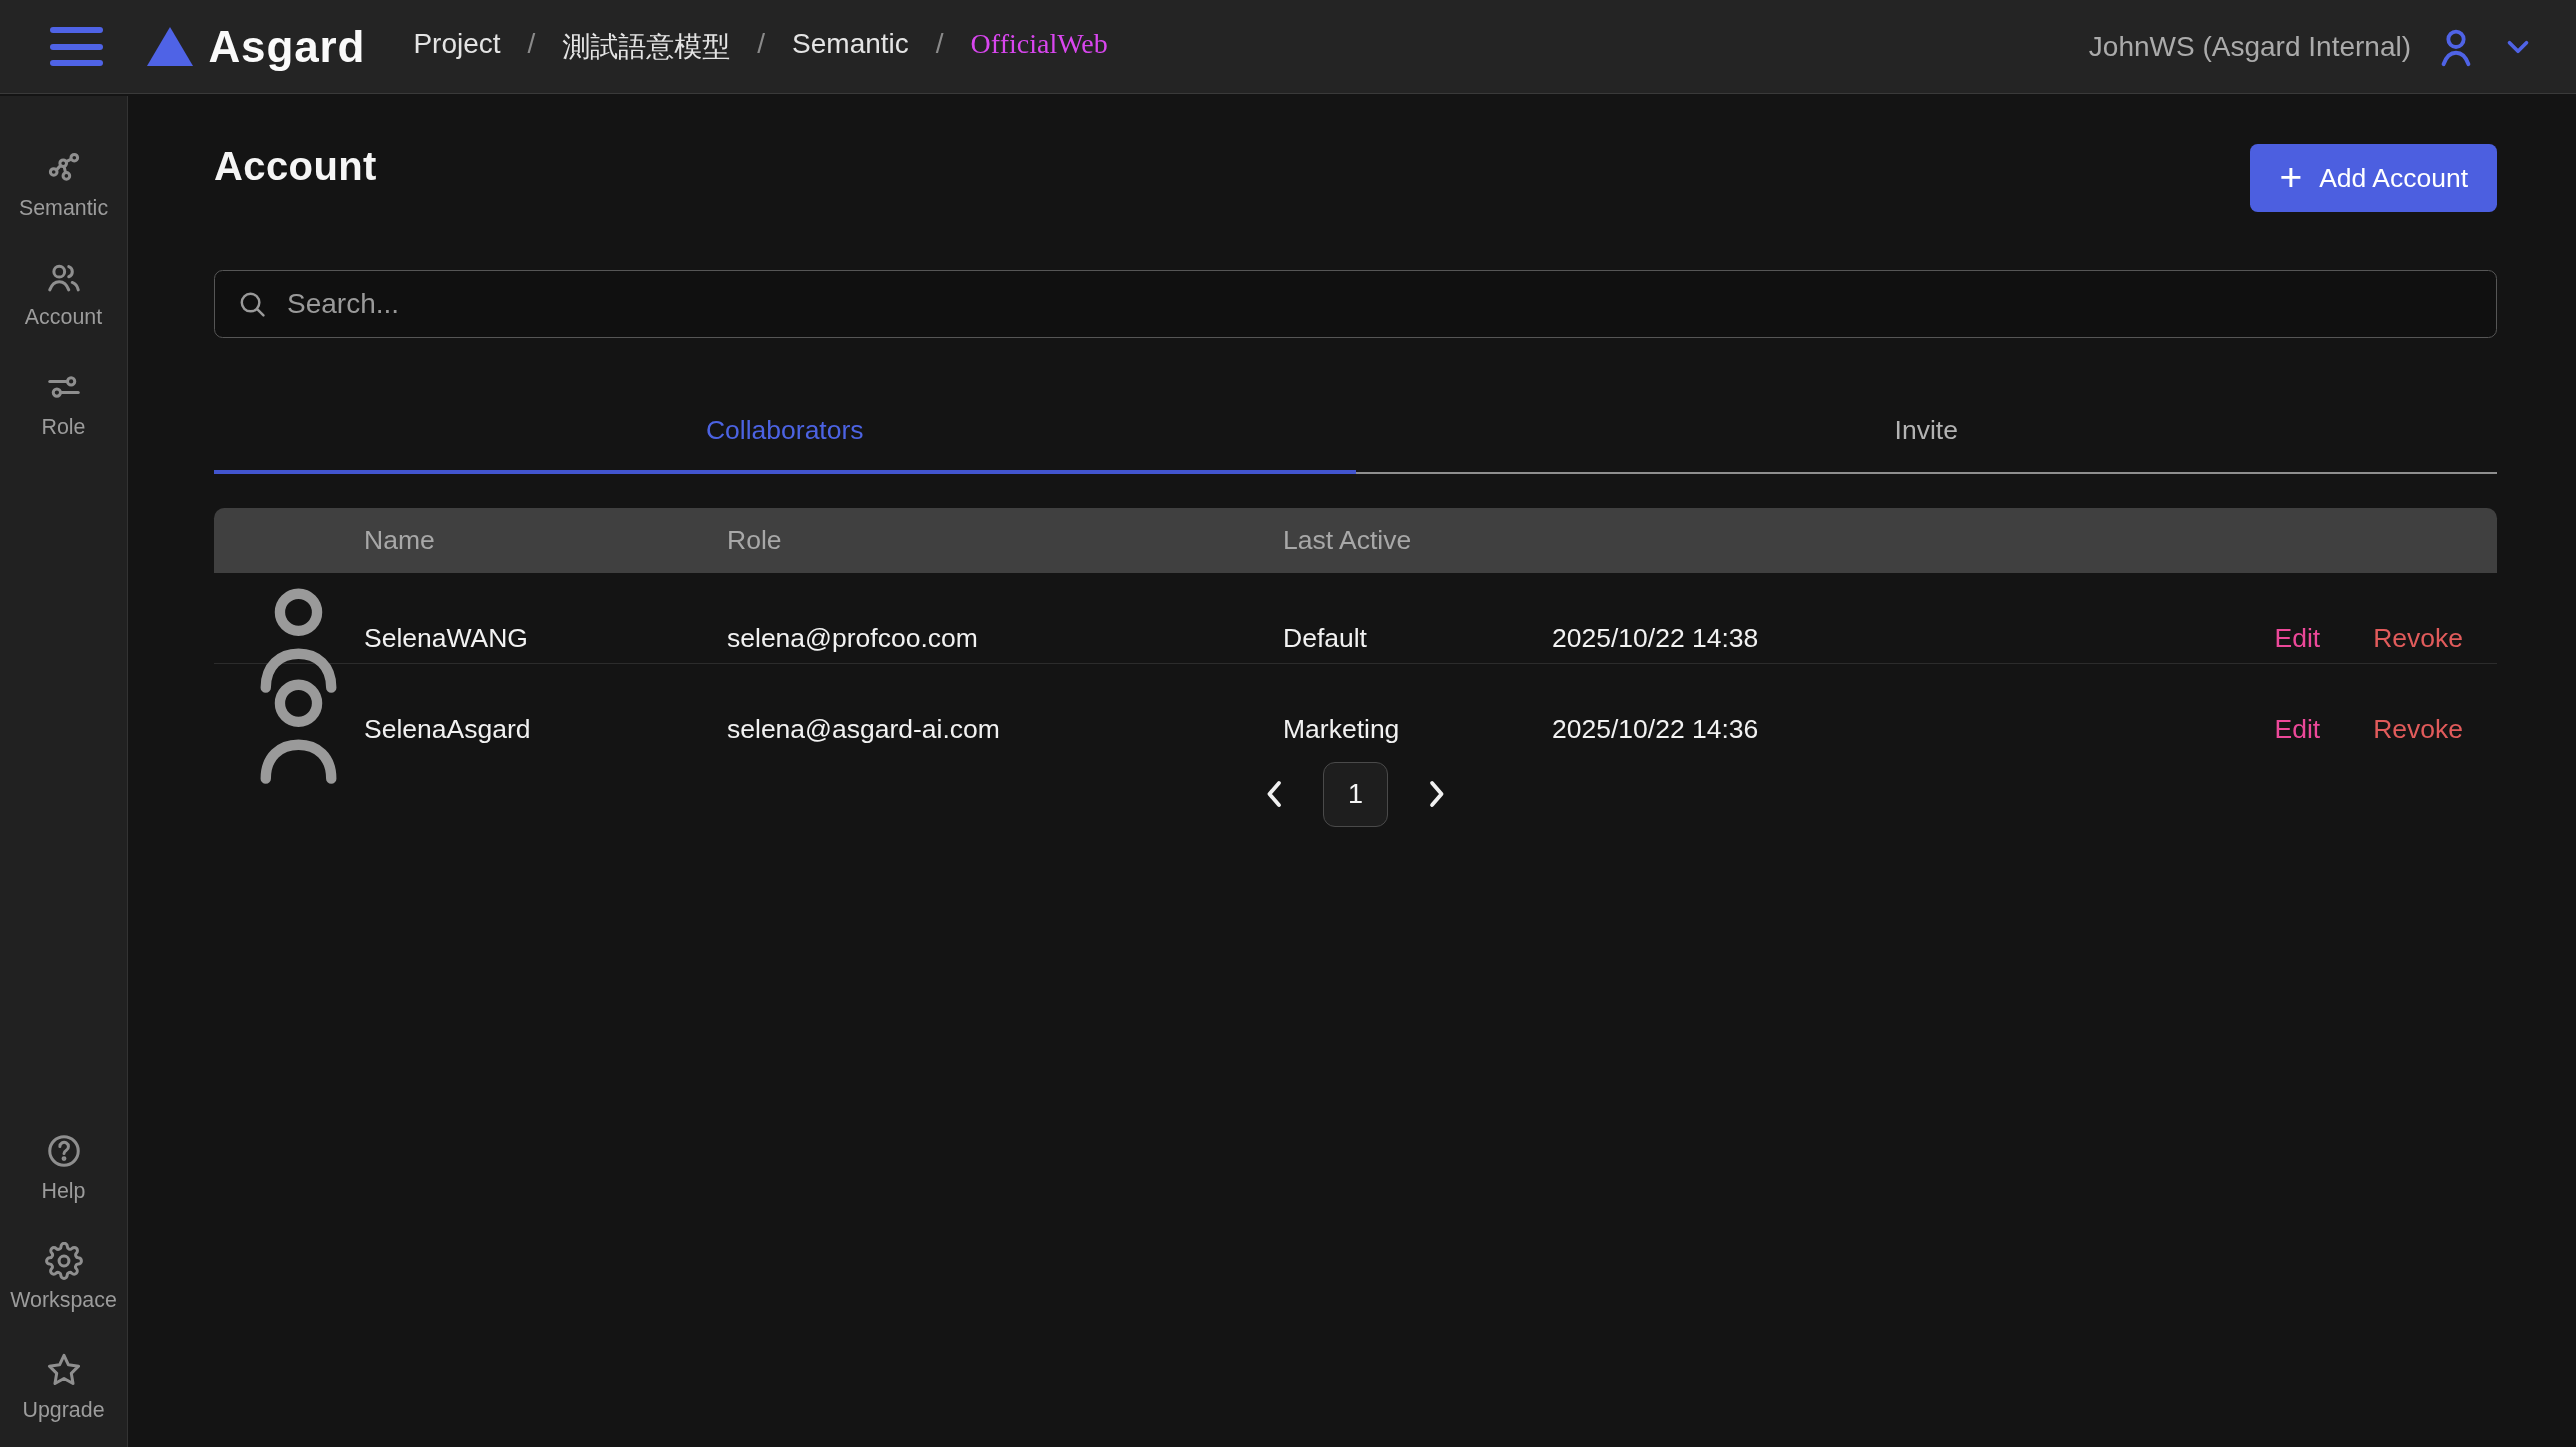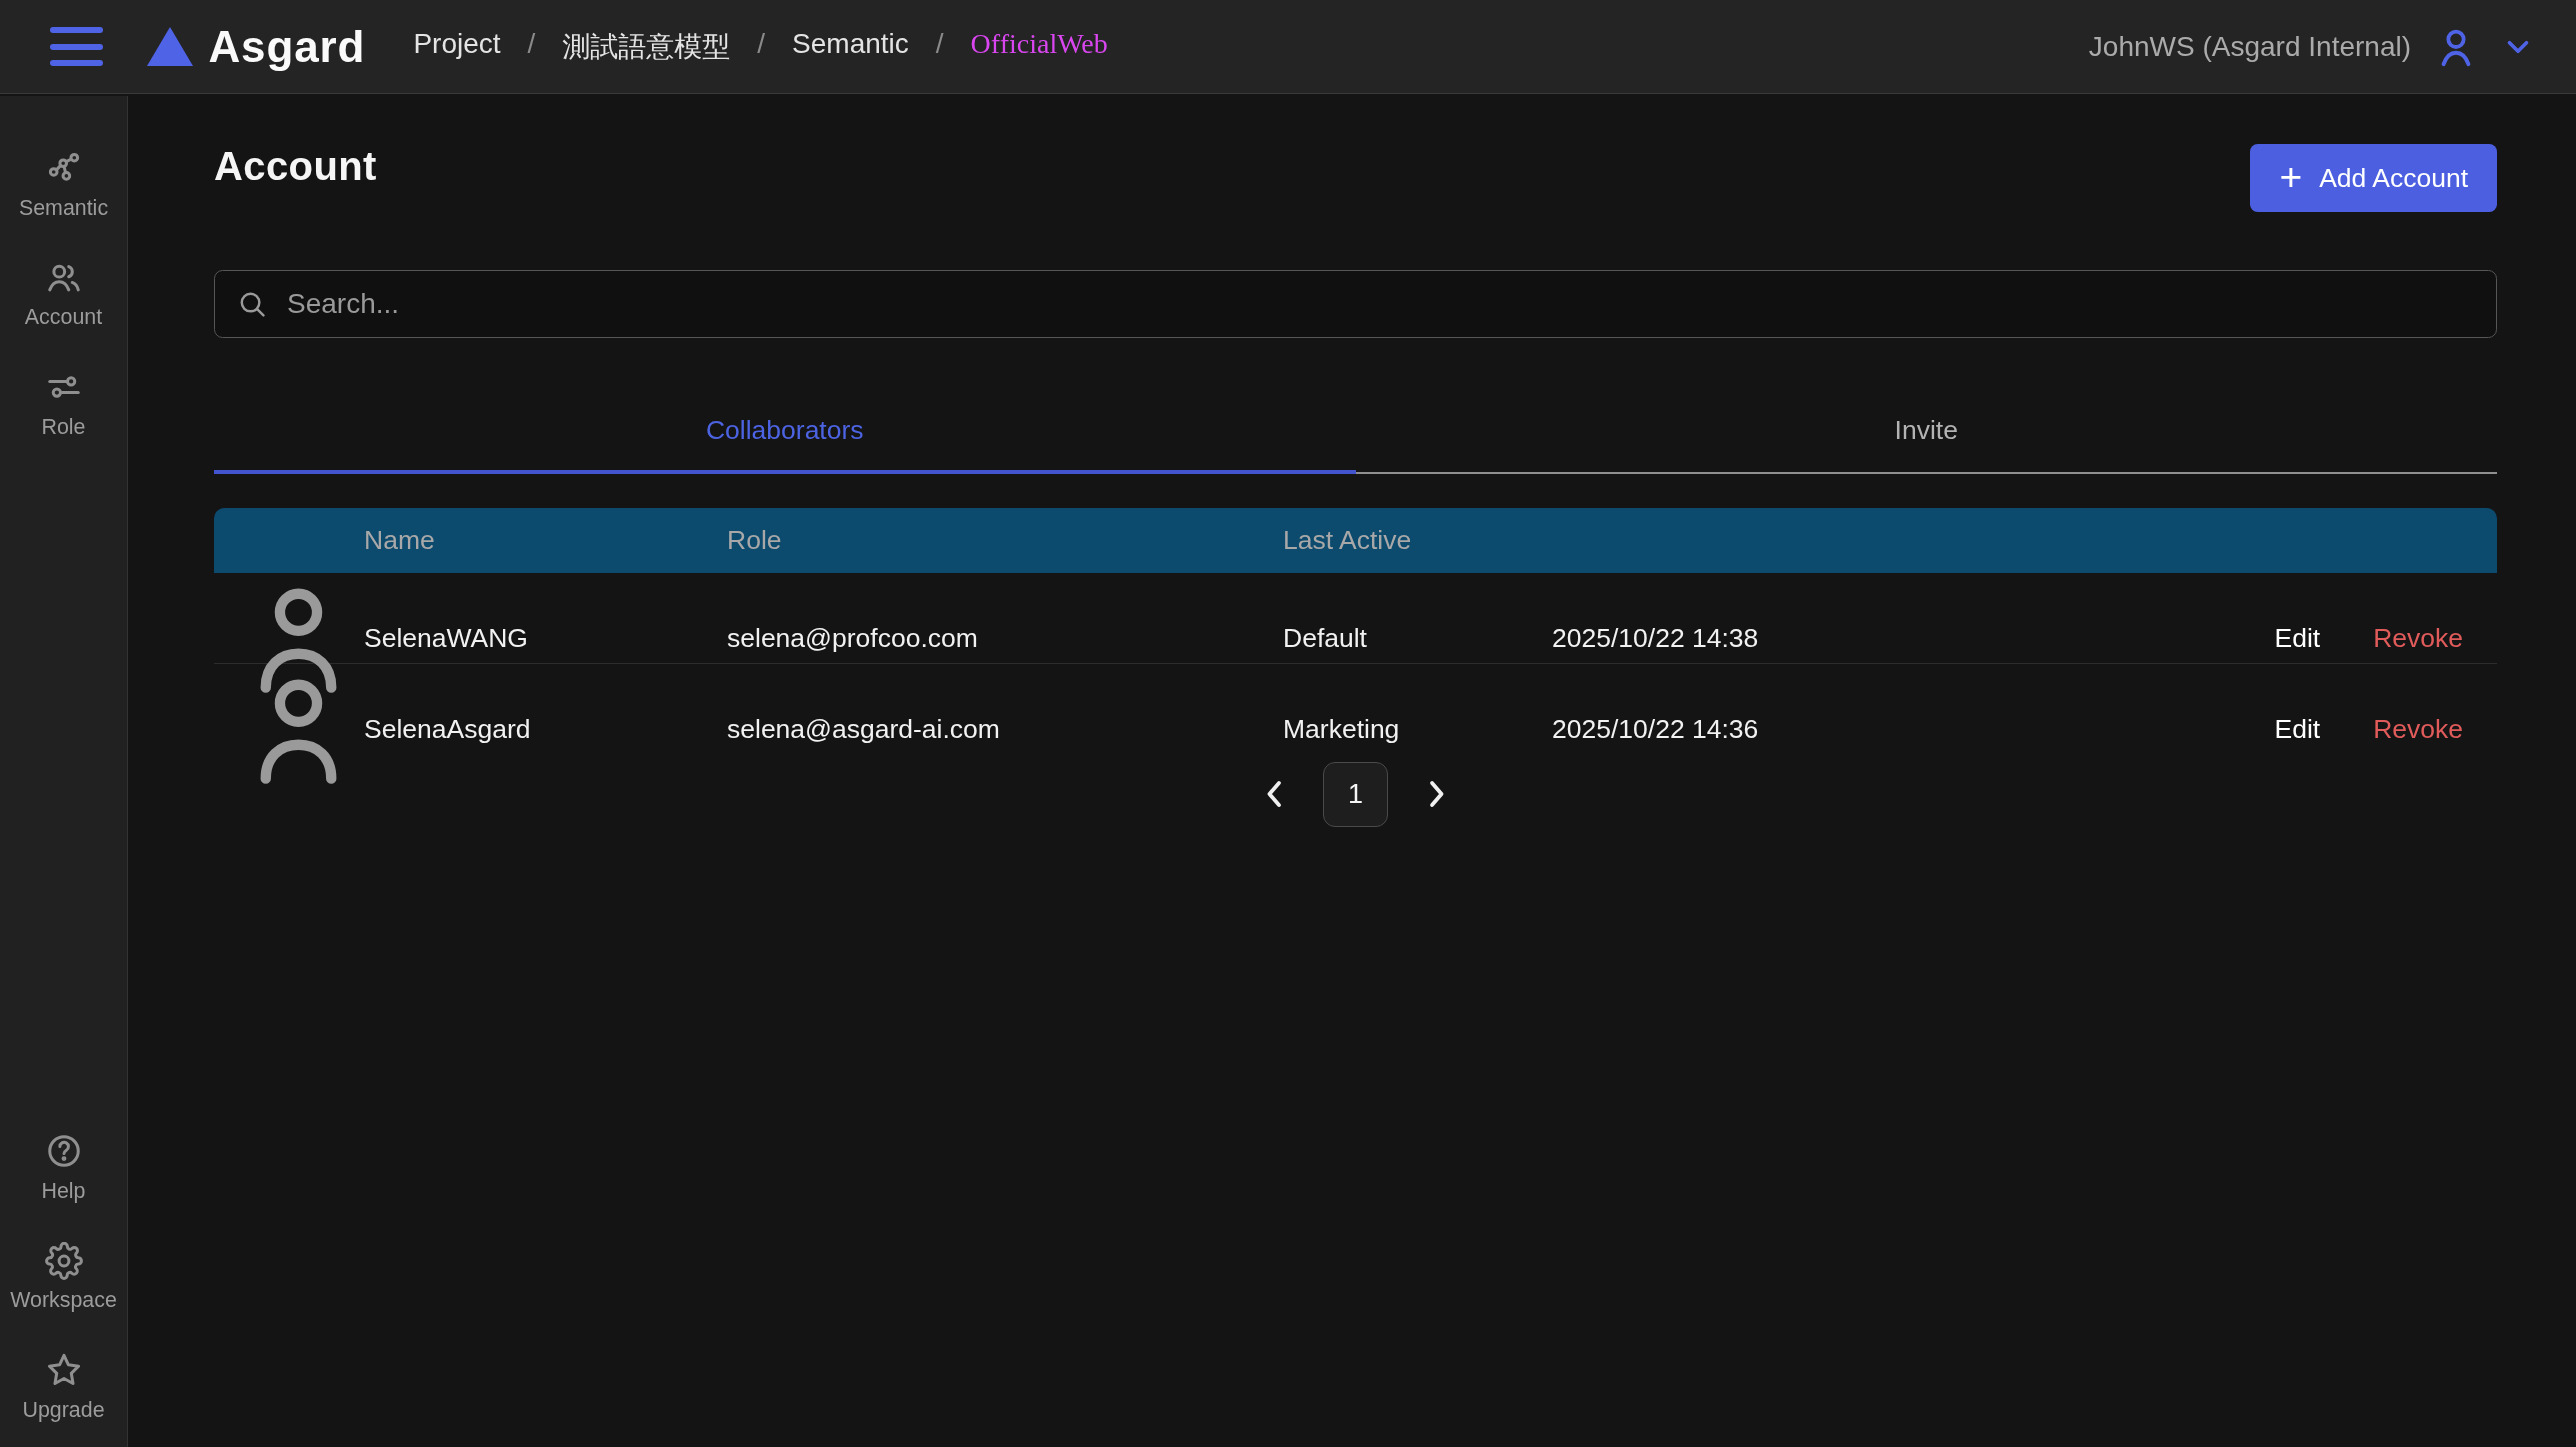--- a/index.html
+++ b/index.html
@@ -60,29 +60,29 @@
   .searchbar input::placeholder { color:#9a9a9a; }
 
   .tabs { margin-top:55px; display:flex; }
   .tab { flex:1; text-align:center; font-size:26.5px; padding:22px 0 26px;
     cursor:pointer; color:#b3b3b3; border-bottom:2.6px solid #8f8f8f; }
   .tab.active { color:#4c63e2; border-bottom:4.3px solid #4255cf; padding-bottom:24px; }
 
   .table { margin-top:34px; }
   .tgrid { display:grid; grid-template-columns:150px 363px 556px 269px 629px 1fr;
     align-items:center; }
-  .thead { background:#0c4a6e; border-radius:10.3px 10.3px 0 0; height:65px;
+  .thead { background:#404040; border-radius:10.3px 10.3px 0 0; height:65px;
     color:#a8a8a8; font-size:26.5px; }
   .trow { height:91px; color:#f2f2f2; font-size:26.5px; border-bottom:1.7px solid #2c2c2c; }
   .trow:last-child { border-bottom:none; }
   .avatar-cell { padding-left:19px; }
   .avatar-icon { width:39px; height:39px; color:#9a9a9a; }
   .actions-cell { display:flex; justify-content:flex-end; align-items:center;
     gap:53px; padding-right:34px; }
-  .link-edit { color:#ffffff; cursor:pointer; text-decoration:none; }
+  .link-edit { color:#ec4899; cursor:pointer; text-decoration:none; }
   .link-revoke { color:#e15b5b; cursor:pointer; text-decoration:none; }
 
   .pagination { margin-top:6.8px; display:flex; align-items:center; justify-content:center; gap:29px; }
   .pg-arrow { width:38px; height:38px; color:#f0f0f0; background:transparent; border:none;
     cursor:pointer; padding:0; }
   .pg-arrow svg { width:100%; height:100%; }
   .pg-page { width:65px; height:65px; border-radius:12px; background:#1e1e1e;
     border:1.7px solid #4a4a4a; color:#f5f5f5; font-size:27px; cursor:pointer;
     font-family:inherit; }
 </style>

